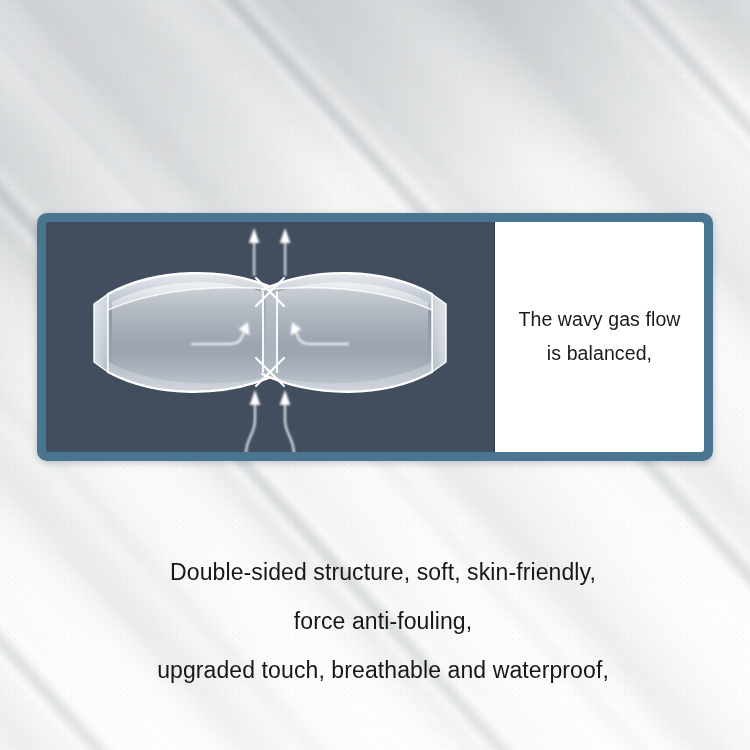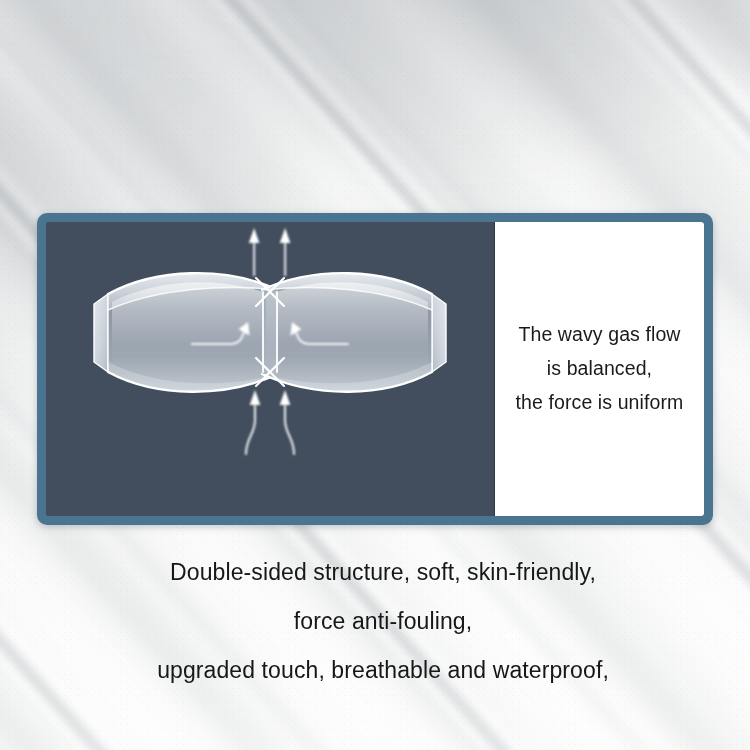--- a/index.html
+++ b/index.html
@@ -104,21 +104,21 @@
     opacity: 0.55;
     filter: blur(0.6px);
   }
 
   
   .panel {
     position: absolute;
     left: 37px;
     top: 213px;
     width: 676px;
-    height: 312px;
+    height: 248px;
     box-sizing: border-box;
     border-radius: 10px;
     background: #4a7590;
     padding: 9px;
     box-shadow: 0 2px 7px rgba(60,70,80,0.28);
   }
 
   .panel-inner {
     position: relative;
     width: 100%;
@@ -329,21 +329,20 @@
               <path d="M 302,122 L 264,122 C 254,122 252,116 250,110" fill="none" stroke="#f3f5f7" stroke-width="2" stroke-linecap="round"></path>
               <path d="M 246,100 L 255.4,107.2 L 244.5,113.5 Z" fill="#ffffff"></path>
             </g>
           </g>
         </svg>
       </div>
 
       <div class="text-card">
         <div class="line">The wavy gas flow</div>
         <div class="line">is balanced,</div>
-        <div class="line">the force is uniform</div>
       </div>
 
     </div>
   </div>
 
   <div class="caption">
     <div class="cline">Double-sided structure, soft, skin-friendly,</div>
     <div class="cline">force anti-fouling,</div>
     <div class="cline">upgraded touch, breathable and waterproof,</div>
   </div>

